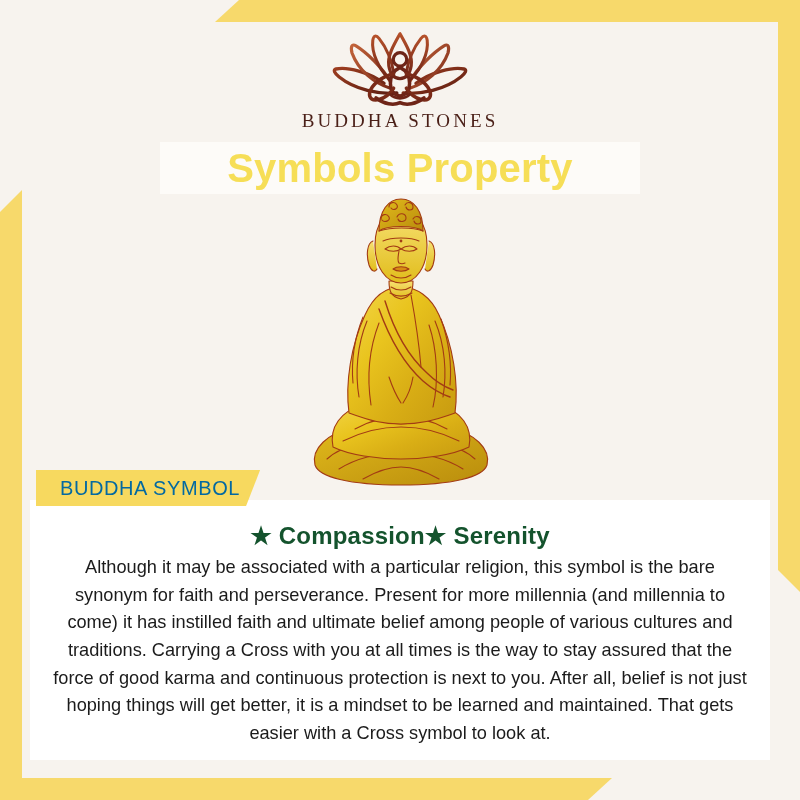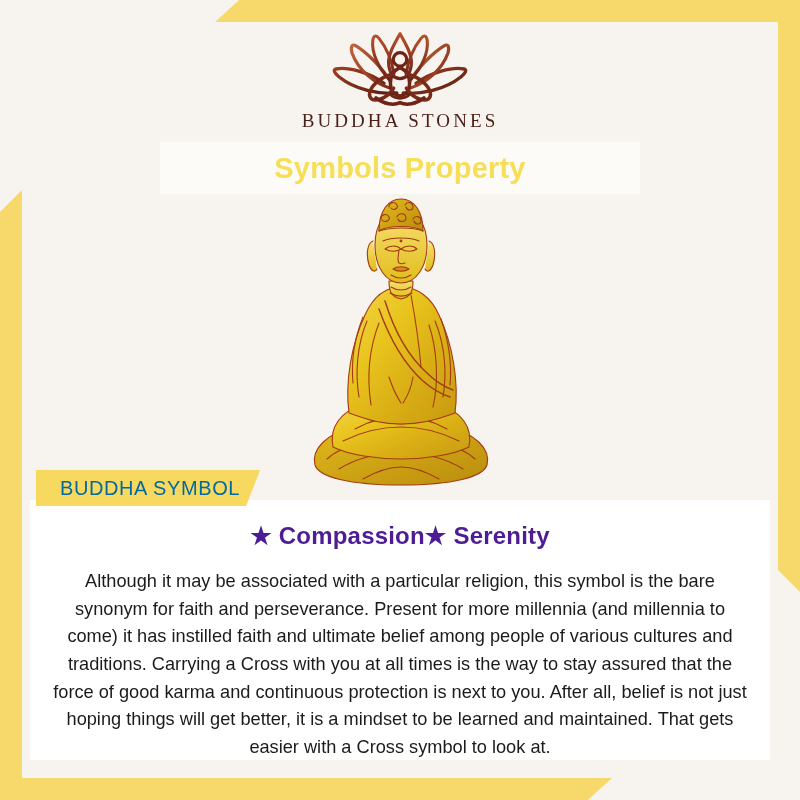--- a/index.html
+++ b/index.html
@@ -100,21 +100,21 @@
     left: 138px;
     top: 120px;
     width: 480px;
     height: 52px;
     background: #fdfbf8;
     display: flex;
     align-items: center;
     justify-content: center;
   }
   .title-text {
-    font-size: 29px;
+    font-size: 40px;
     font-weight: bold;
     color: #f6de57;
     letter-spacing: 0.2px;
     font-family: "Liberation Sans", sans-serif;
   }
 
   
   .hero {
     position: absolute;
     left: 0;
@@ -159,23 +159,23 @@
     width: 740px;
     height: 260px;
     background: #ffffff;
     box-sizing: border-box;
     padding: 22px 6px 0 6px;
   }
   .traits {
     text-align: center;
     font-size: 24px;
     font-weight: bold;
-    color: #4c1d95;
+    color: #14532d;
     letter-spacing: 0.2px;
-    margin: 0 0 18px 0;
+    margin: 0 0 4px 0;
     font-family: "Liberation Sans", sans-serif;
     white-space: nowrap;
   }
   .body-copy {
     margin: 0;
     padding: 0 14px;
     font-size: 18.2px;
     line-height: 1.52;
     color: #1b1b1b;
     text-align: center;

